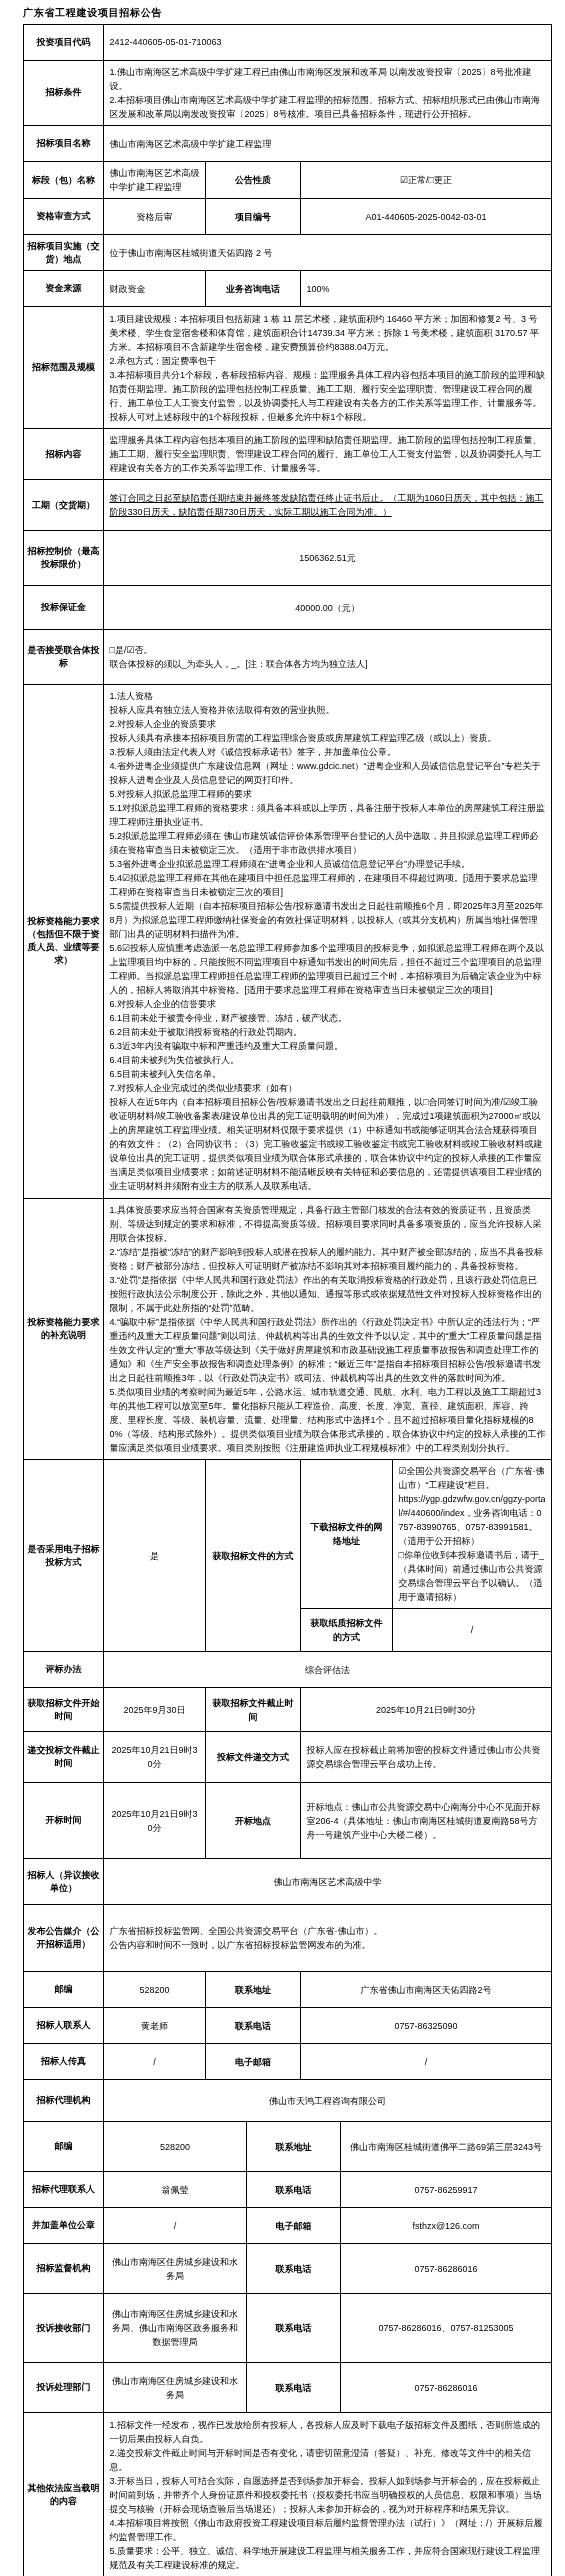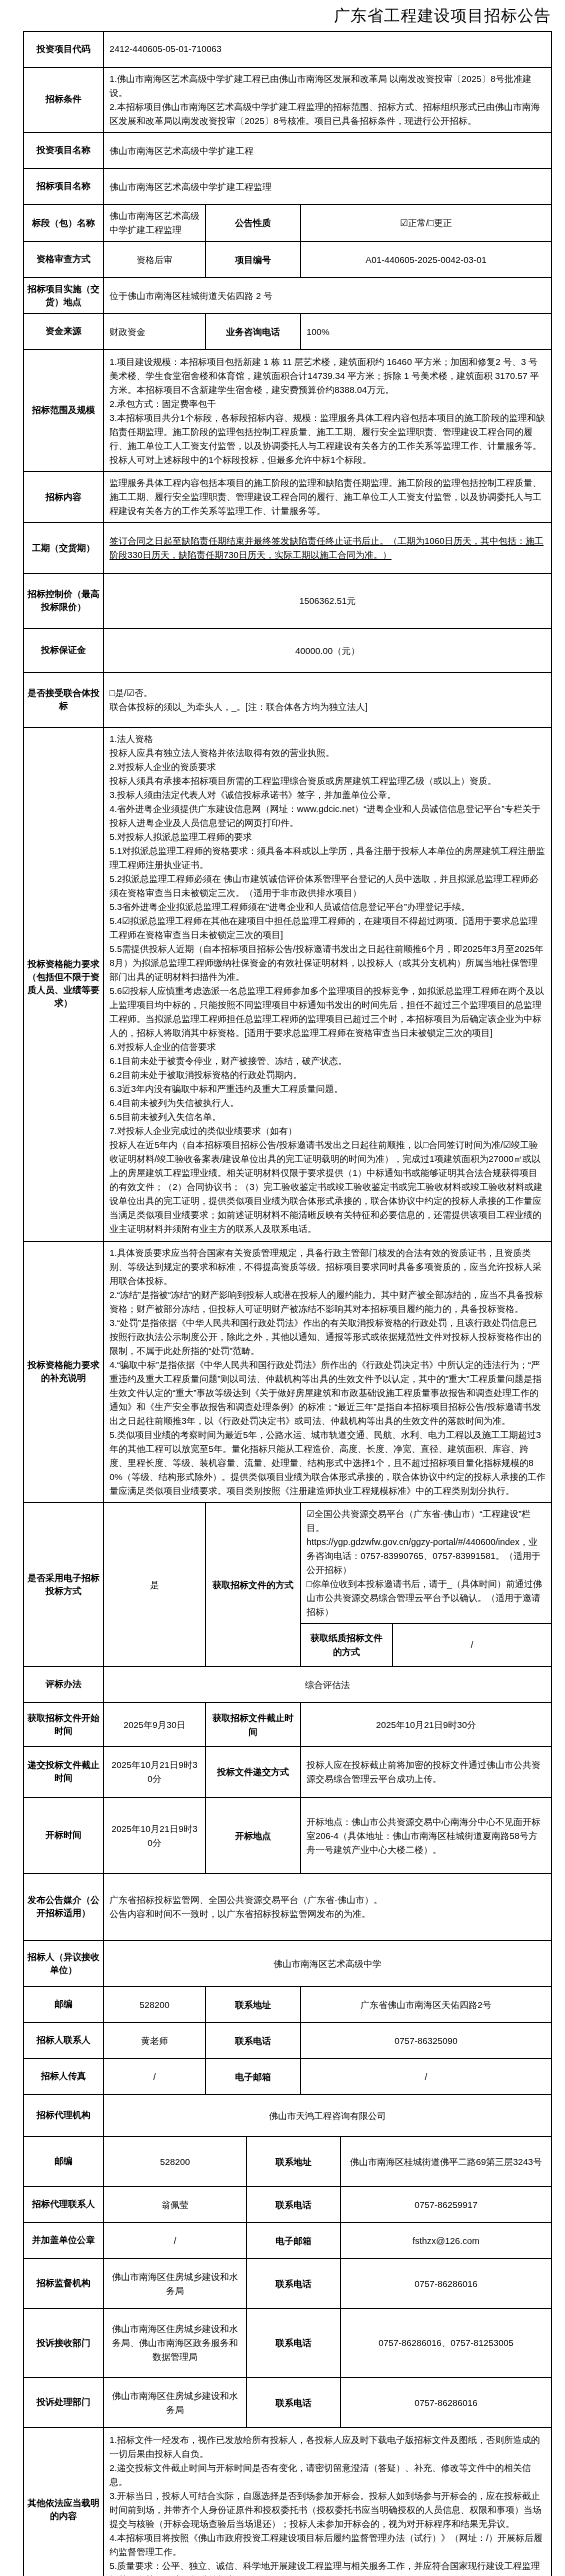--- a/index.html
+++ b/index.html
@@ -1,18 +1,18 @@
 <!DOCTYPE html>
 <html style="font-size:11px"><head>
 <meta charset="utf-8">
 <style>
   html,body{margin:0;padding:0;background:#ffffff;}
   body{width:566px;font-family:"Liberation Sans",sans-serif;color:#000;}
   .page{width:566px;padding-top:5.5px;}
-  .doc-title{width:528px;margin:0 0 4.2px 23px;text-align:right;font-size:16px;font-weight:normal;letter-spacing:0.7px;}
+  .doc-title{width:528px;margin:0 0 4.2px 23px;text-align:left;font-size:10px;font-weight:bold;letter-spacing:0.7px;}
   .tbl{width:528px;margin-left:23px;border-top:0.7px solid #000;border-left:0.7px solid #000;font-size:9px;}
   .row{display:flex;align-items:stretch;}
   .cell{border-right:0.7px solid #000;border-bottom:0.7px solid #000;box-sizing:border-box;padding:4.2px 5.5px;line-height:14px;white-space:pre-line;word-break:break-all;}
   .lbl{width:80px;flex:0 0 80px;font-weight:bold;display:flex;align-items:center;justify-content:center;text-align:center;padding:4.2px 2.8px;line-height:13px;white-space:normal;}
   .midlbl{font-weight:bold;display:flex;align-items:center;justify-content:center;text-align:center;white-space:normal;}
   .val{flex:1 1 auto;min-width:0;}
   .vc{display:flex;align-items:center;}
   .tc{justify-content:center;text-align:center;display:flex;align-items:center;}
   
   .a1{width:102px;flex:0 0 102px;}
@@ -42,24 +42,20 @@
       <div class="cell lbl">投资项目代码</div>
       <div class="cell val vc minh">2412-440605-05-01-710063</div>
     </div>
 
     <div class="row">
       <div class="cell lbl">招标条件</div>
       <div class="cell val">1.佛山市南海区艺术高级中学扩建工程已由佛山市南海区发展和改革局 以南发改资投审〔2025〕8号批准建设。
 2.本招标项目佛山市南海区艺术高级中学扩建工程监理的招标范围、招标方式、招标组织形式已由佛山市南海区发展和改革局以南发改资投审〔2025〕8号核准。项目已具备招标条件，现进行公开招标。</div>
     </div>
 
-    <div class="row">
-      <div class="cell lbl">投资项目名称</div>
-      <div class="cell val vc minh">佛山市南海区艺术高级中学扩建工程</div>
-    </div>
 
     <div class="row">
       <div class="cell lbl">招标项目名称</div>
       <div class="cell val vc minh">佛山市南海区艺术高级中学扩建工程监理</div>
     </div>
 
     <div class="row">
       <div class="cell lbl">标段（包）名称</div>
       <div class="cell a1 vc" style="border-right:0.7px solid #000;border-bottom:0.7px solid #000;box-sizing:border-box;padding:4.2px 5.5px;line-height:14px;">佛山市南海区艺术高级中学扩建工程监理</div>
       <div class="cell a2 midlbl">公告性质</div>
@@ -152,20 +148,21 @@
 4.“骗取中标”是指依据《中华人民共和国行政处罚法》所作出的《行政处罚决定书》中所认定的违法行为；“严重违约及重大工程质量问题”则以司法、仲裁机构等出具的生效文件予以认定，其中的“重大”工程质量问题是指生效文件认定的“重大”事故等级达到《关于做好房屋建筑和市政基础设施工程质量事故报告和调查处理工作的通知》和《生产安全事故报告和调查处理条例》的标准；“最近三年”是指自本招标项目招标公告/投标邀请书发出之日起往前顺推3年，以《行政处罚决定书》或司法、仲裁机构等出具的生效文件的落款时间为准。
 5.类似项目业绩的考察时间为最近5年，公路水运、城市轨道交通、民航、水利、电力工程以及施工工期超过3年的其他工程可以放宽至5年。量化指标只能从工程造价、高度、长度、净宽、直径、建筑面积、库容、跨度、里程长度、等级、装机容量、流量、处理量、结构形式中选择1个，且不超过招标项目量化指标规模的80%（等级、结构形式除外）。提供类似项目业绩为联合体形式承接的，联合体协议中约定的投标人承接的工作量应满足类似项目业绩要求。项目类别按照《注册建造师执业工程规模标准》中的工程类别划分执行。</div>
     </div>
 
     <div class="row">
       <div class="cell lbl">是否采用电子招标投标方式</div>
       <div class="cell a1 tc">是</div>
       <div class="cell a2 midlbl">获取招标文件的方式</div>
       <div class="e-nest">
         <div class="e-sub">
+          <div class="cell sublbl midlbl">下载招标文件的网络地址</div>
           <div class="cell subval">☑全国公共资源交易平台（广东省·佛山市）“工程建设”栏目。
 https://ygp.gdzwfw.gov.cn/ggzy-portal/#/440600/index，业务咨询电话：0757-83990765、0757-83991581。（适用于公开招标）
 □你单位收到本投标邀请书后，请于_（具体时间）前通过佛山市公共资源交易综合管理云平台予以确认。（适用于邀请招标）</div>
         </div>
         <div class="e-sub">
           <div class="cell sublbl midlbl" style="min-height:42px;">获取纸质招标文件的方式</div>
           <div class="cell subval tc">/</div>
         </div>
       </div>
     </div>
@@ -190,28 +187,28 @@
     </div>
 
     <div class="row">
       <div class="cell lbl">开标时间</div>
       <div class="cell a1 tc">2025年10月21日9时30分</div>
       <div class="cell a2 midlbl">开标地点</div>
       <div class="cell val vc" style="min-height:76px;">开标地点：佛山市公共资源交易中心南海分中心不见面开标室206-4（具体地址：佛山市南海区桂城街道夏南路58号方舟一号建筑产业中心大楼二楼）。</div>
     </div>
 
     <div class="row">
+      <div class="cell lbl">招标人（异议接收单位）</div>
+      <div class="cell val tc" style="min-height:46px;">佛山市南海区艺术高级中学</div>
+    </div>
+
+    <div class="row">
       <div class="cell lbl">发布公告媒介（公开招标适用）</div>
       <div class="cell val vc" style="min-height:67px;">广东省招标投标监管网、全国公共资源交易平台（广东省·佛山市）。
 公告内容和时间不一致时，以广东省招标投标监管网发布的为准。</div>
-    </div>
-
-    <div class="row">
-      <div class="cell lbl">招标人（异议接收单位）</div>
-      <div class="cell val tc" style="min-height:46px;">佛山市南海区艺术高级中学</div>
     </div>
 
     <div class="row">
       <div class="cell lbl">邮编</div>
       <div class="cell a1 tc">528200</div>
       <div class="cell a2 midlbl">联系地址</div>
       <div class="cell val tc minh">广东省佛山市南海区天佑四路2号</div>
     </div>
 
     <div class="row">

